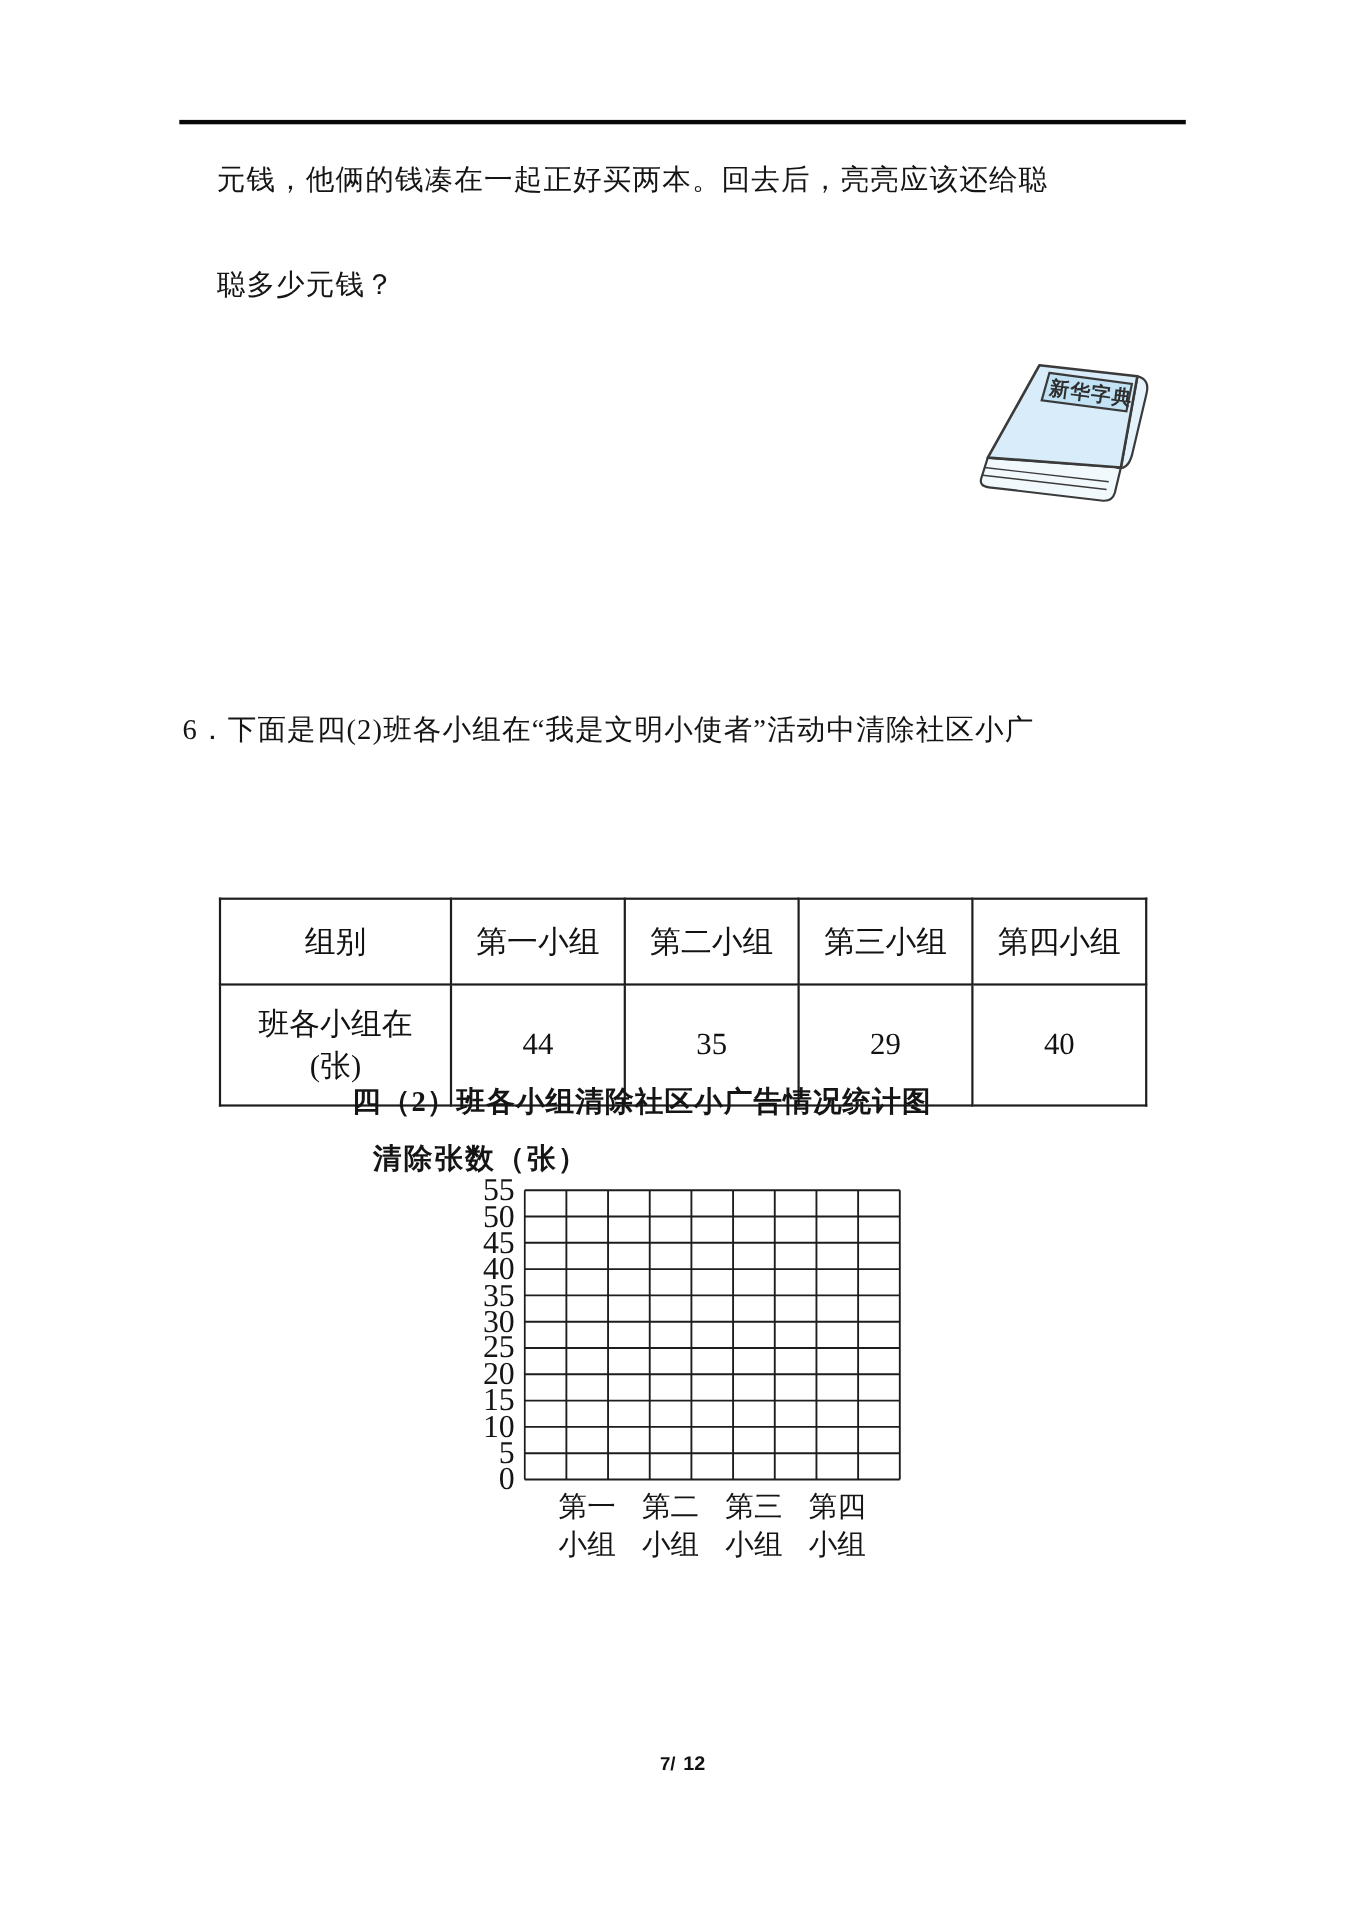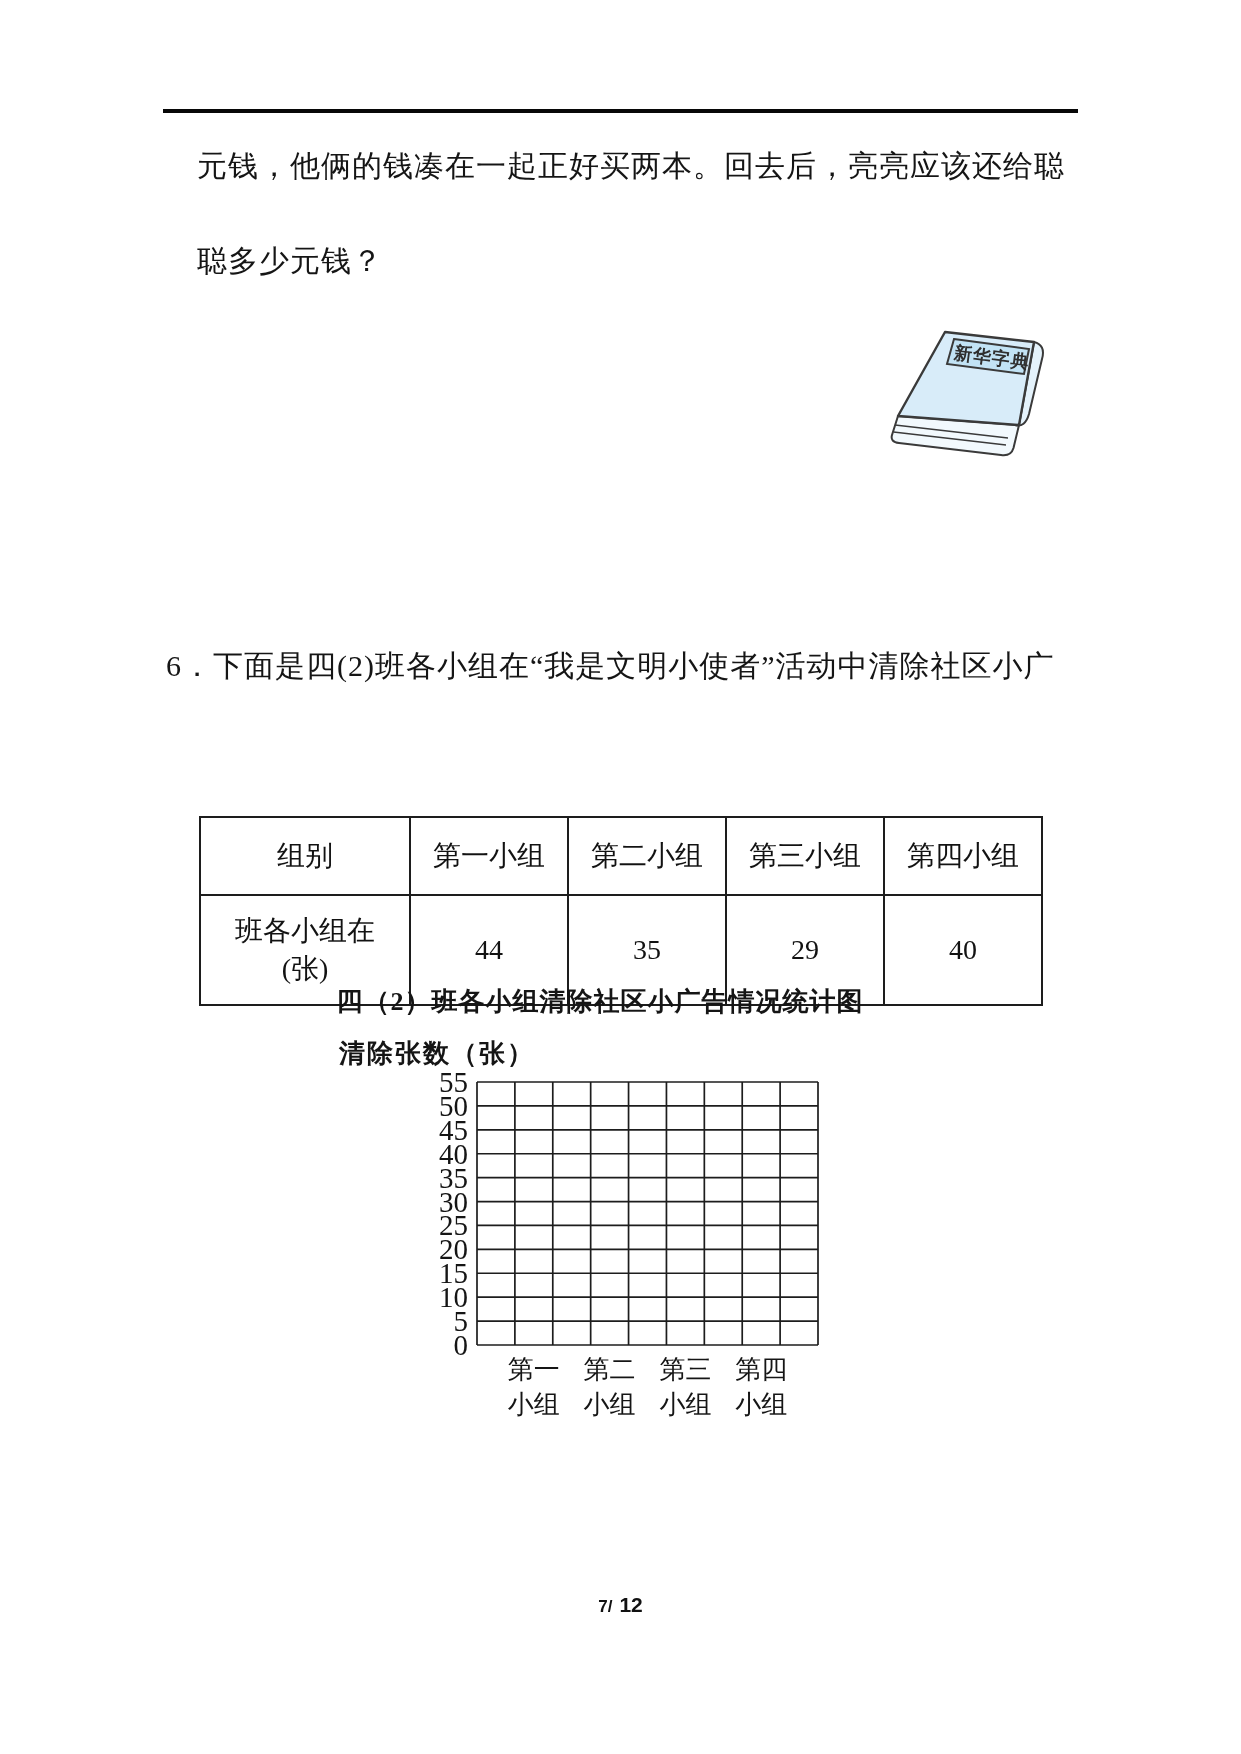--- a/index.html
+++ b/index.html
@@ -1,36 +1,36 @@
 <!DOCTYPE html>
 <html><head>
 <meta charset="utf-8">
 <style>
   html,body{margin:0;padding:0;background:#ffffff;}
   .page{
     position:relative;width:1241px;height:1754px;background:#ffffff;
     font-family:"Liberation Serif","DejaVu Serif",serif;color:#151515;overflow:hidden;
   }
   .rule{position:absolute;left:163px;top:109px;width:915px;height:4px;background:#070707;}
-  .bodytext{position:absolute;font-size:30px;letter-spacing:1px;white-space:nowrap;}
+  .bodytext{position:absolute;font-size:26px;letter-spacing:1px;white-space:nowrap;}
   .qtable{
     position:absolute;left:199px;top:816px;border-collapse:collapse;table-layout:fixed;
     font-size:28px;text-align:center;color:#121212;
   }
   .qtable td{border:2px solid #1d1d1d;height:44px;padding:16px;overflow:hidden;}
-  .chart-title{position:absolute;left:320px;top:984px;width:560px;text-align:center;
+  .chart-title{position:absolute;left:320px;top:984px;width:560px;
     font-size:26px;font-weight:bold;letter-spacing:1px;white-space:nowrap;}
   .chart-ylabel{position:absolute;left:339px;top:1036px;font-size:26px;font-weight:bold;letter-spacing:2px;white-space:nowrap;}
   #grid-svg{position:absolute;left:476px;top:1081px;}
   .ytick{position:absolute;left:368px;width:100px;text-align:right;font-size:29px;line-height:34px;}
   .xlabel{position:absolute;width:110px;text-align:center;font-size:26px;font-weight:normal;line-height:35px;white-space:nowrap;}
   .footer{position:absolute;left:0;top:1593px;width:1241px;text-align:center;
     font-family:"Liberation Sans","DejaVu Sans",sans-serif;font-weight:bold;color:#111;}
   .footer .cur{font-size:17px;}
-  .footer .tot{font-size:21px;margin-left:7px;}
+  .footer .tot{font-size:18px;margin-left:7px;}
   .book-svg{position:absolute;left:888px;top:324px;}
 </style>
 </head>
 <body>
 
 <div class="page">
 
   <div class="rule"></div>
 
   <div class="bodytext" style="left:197px;top:146px;">元钱，他俩的钱凑在一起正好买两本。回去后，亮亮应该还给聪</div>

